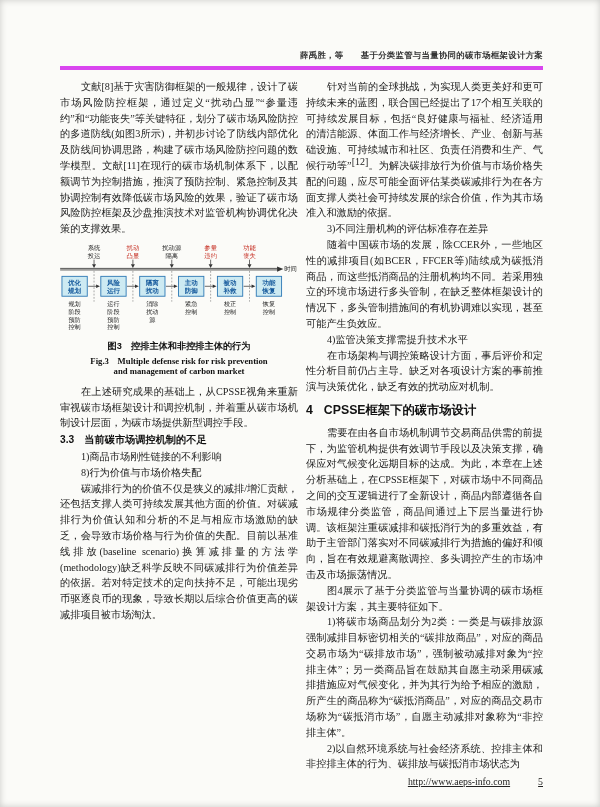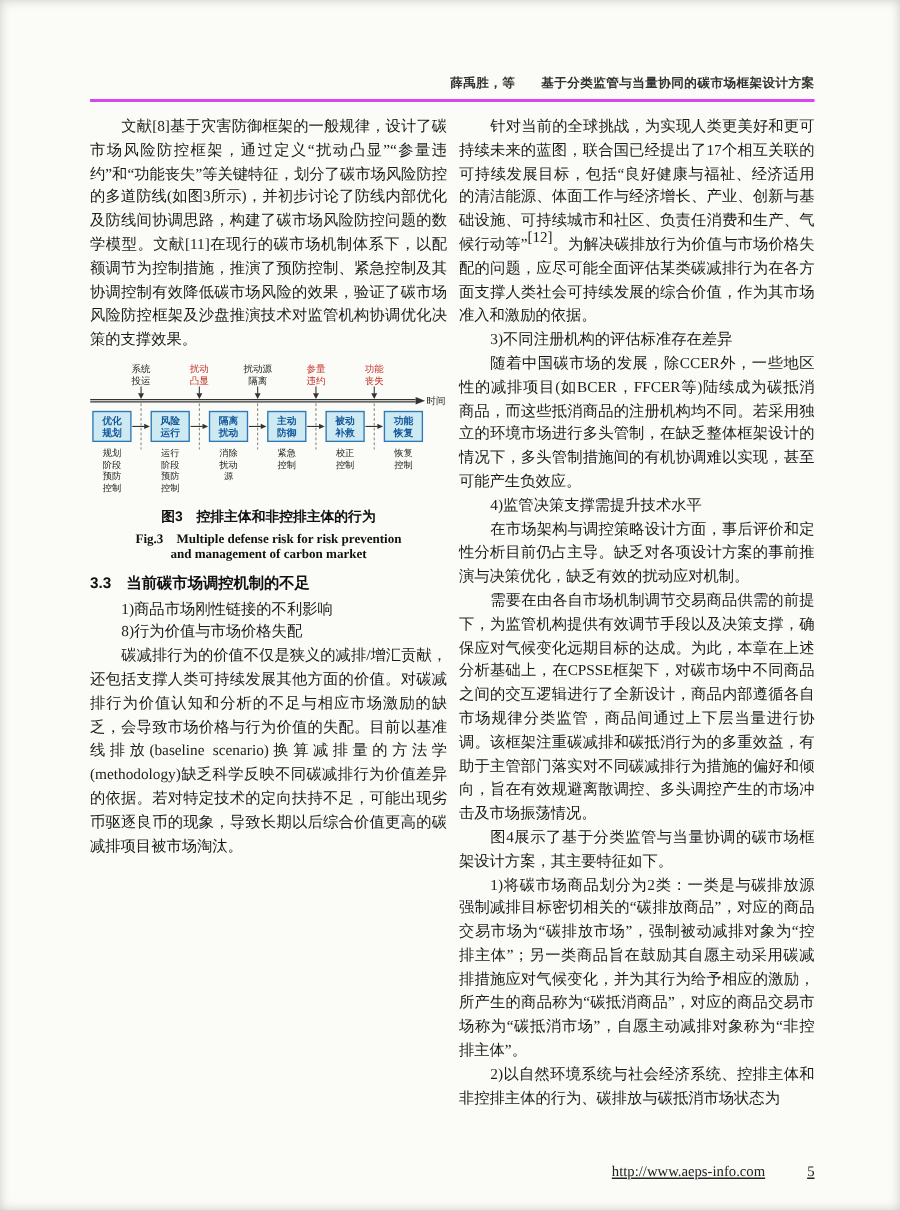--- a/index.html
+++ b/index.html
@@ -6,21 +6,21 @@
   .page{
     width:600px;height:807px;margin:0 auto;position:relative;overflow:hidden;
     background:#fbfbf8;box-sizing:border-box;padding:50px 57px 0 60px;
     box-shadow:inset 0 0 7px rgba(0,0,0,0.20);
     font-family:"Liberation Serif","DejaVu Serif",serif;color:#1b1b1b;
   }
   .running-head{
     display:block;text-align:right;
     font-family:"Liberation Sans","DejaVu Sans",sans-serif;font-weight:bold;
     font-size:8.4px;color:#333;letter-spacing:0.3px;
-    padding-bottom:5px;border-bottom:2px solid #d946ef;margin-bottom:9px;
+    padding-bottom:5px;border-bottom:4px solid #d946ef;margin-bottom:9px;
   }
   .columns{display:flex;gap:8px;}
   .col{width:238px;font-size:10.2px;line-height:15.8px;text-align:justify;}
   .col p{margin:0;text-indent:2.05em;}
   sup{font-size:10px;line-height:0;}
   .h-sub{font-family:"Liberation Sans","DejaVu Sans",sans-serif;font-weight:bold;font-size:10.2px;margin:1px 0;color:#111;}
   .h-sec{font-family:"Liberation Sans","DejaVu Sans",sans-serif;font-weight:bold;font-size:12.3px;margin:8px 0 6px;color:#111;}
   .h-sec .num{margin-right:11px;}
   .figure{margin:5px 0 3px;}
   .figure svg{display:block;margin:0 auto;}
@@ -140,32 +140,34 @@
             <text x="231" y="79.5">控制</text>
           </g>
         </svg>
 
         <div class="cap-zh">图3　控排主体和非控排主体的行为</div>
         <div class="cap-en">Fig.3　Multiple defense risk for risk prevention</div>
         <div class="cap-en">and management of carbon market</div>
         <div class="fig-spacer"></div>
       </div>
 
+      <p>在上述研究成果的基础上，从CPSSE视角来重新审视碳市场框架设计和调控机制，并着重从碳市场机制设计层面，为碳市场提供新型调控手段。</p>
       <div class="h-sub">3.3　当前碳市场调控机制的不足</div>
       <p>1)商品市场刚性链接的不利影响</p>
       <p>8)行为价值与市场价格失配</p>
       <p>碳减排行为的价值不仅是狭义的减排/增汇贡献，还包括支撑人类可持续发展其他方面的价值。对碳减排行为价值认知和分析的不足与相应市场激励的缺乏，会导致市场价格与行为价值的失配。目前以基准线排放(baseline scenario)换算减排量的方法学(methodology)缺乏科学反映不同碳减排行为价值差异的依据。若对特定技术的定向扶持不足，可能出现劣币驱逐良币的现象，导致长期以后综合价值更高的碳减排项目被市场淘汰。</p>
     </div>
 
     <div class="col">
       <p><span>针对当前的全球挑战，为实现人类更美好和更可持续未来的蓝图，联合国已经提出了17个相互关联的可持续发展目标，包括“良好健康与福祉、经济适用的清洁能源、体面工作与经济增长、产业、创新与基础设施、可持续城市和社区、负责任消费和生产、气候行动等”</span><sup>[12]</sup><span>。为解决碳排放行为价值与市场价格失配的问题，应尽可能全面评估某类碳减排行为在各方面支撑人类社会可持续发展的综合价值，作为其市场准入和激励的依据。</span></p>
       <p>3)不同注册机构的评估标准存在差异</p>
       <p>随着中国碳市场的发展，除CCER外，一些地区性的减排项目(如BCER，FFCER等)陆续成为碳抵消商品，而这些抵消商品的注册机构均不同。若采用独立的环境市场进行多头管制，在缺乏整体框架设计的情况下，多头管制措施间的有机协调难以实现，甚至可能产生负效应。</p>
       <p>4)监管决策支撑需提升技术水平</p>
       <p>在市场架构与调控策略设计方面，事后评价和定性分析目前仍占主导。缺乏对各项设计方案的事前推演与决策优化，缺乏有效的扰动应对机制。</p>
+      <div class="h-sec"><span class="num">4</span><span>CPSSE框架下的碳市场设计</span></div>
       <p>需要在由各自市场机制调节交易商品供需的前提下，为监管机构提供有效调节手段以及决策支撑，确保应对气候变化远期目标的达成。为此，本章在上述分析基础上，在CPSSE框架下，对碳市场中不同商品之间的交互逻辑进行了全新设计，商品内部遵循各自市场规律分类监管，商品间通过上下层当量进行协调。该框架注重碳减排和碳抵消行为的多重效益，有助于主管部门落实对不同碳减排行为措施的偏好和倾向，旨在有效规避离散调控、多头调控产生的市场冲击及市场振荡情况。</p>
       <p>图4展示了基于分类监管与当量协调的碳市场框架设计方案，其主要特征如下。</p>
       <p>1)将碳市场商品划分为2类：一类是与碳排放源强制减排目标密切相关的“碳排放商品”，对应的商品交易市场为“碳排放市场”，强制被动减排对象为“控排主体”；另一类商品旨在鼓励其自愿主动采用碳减排措施应对气候变化，并为其行为给予相应的激励，所产生的商品称为“碳抵消商品”，对应的商品交易市场称为“碳抵消市场”，自愿主动减排对象称为“非控排主体”。</p>
       <p>2)以自然环境系统与社会经济系统、控排主体和非控排主体的行为、碳排放与碳抵消市场状态为</p>
     </div>
   </div>
 
   <div class="footer">
     <span>http://www.aeps-info.com</span><span class="pg">5</span>
   </div>

